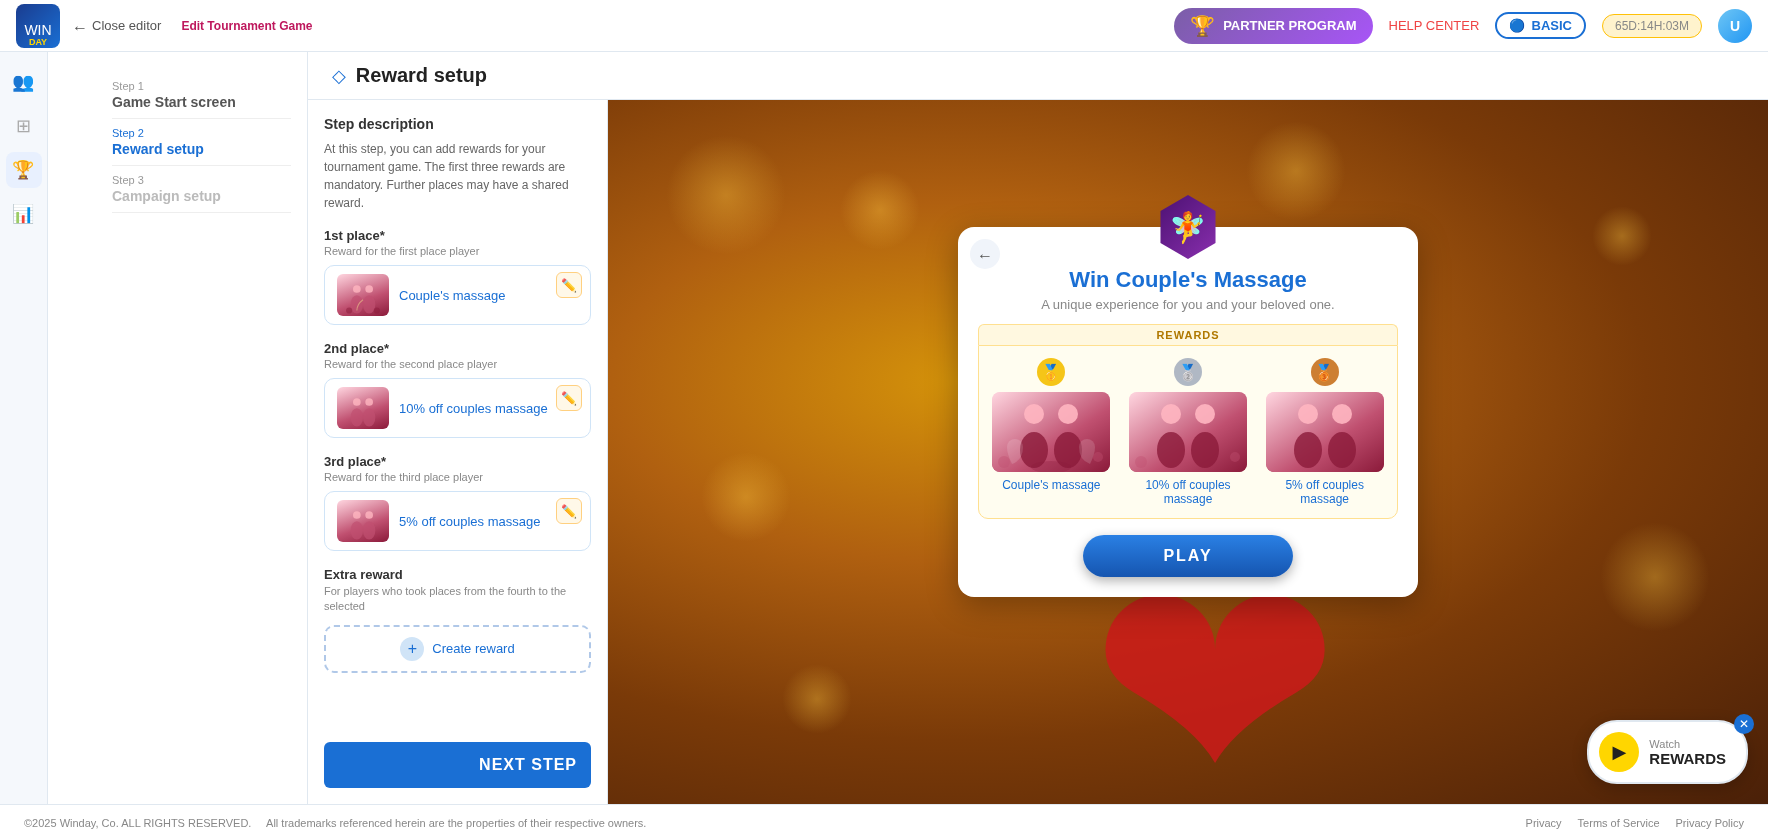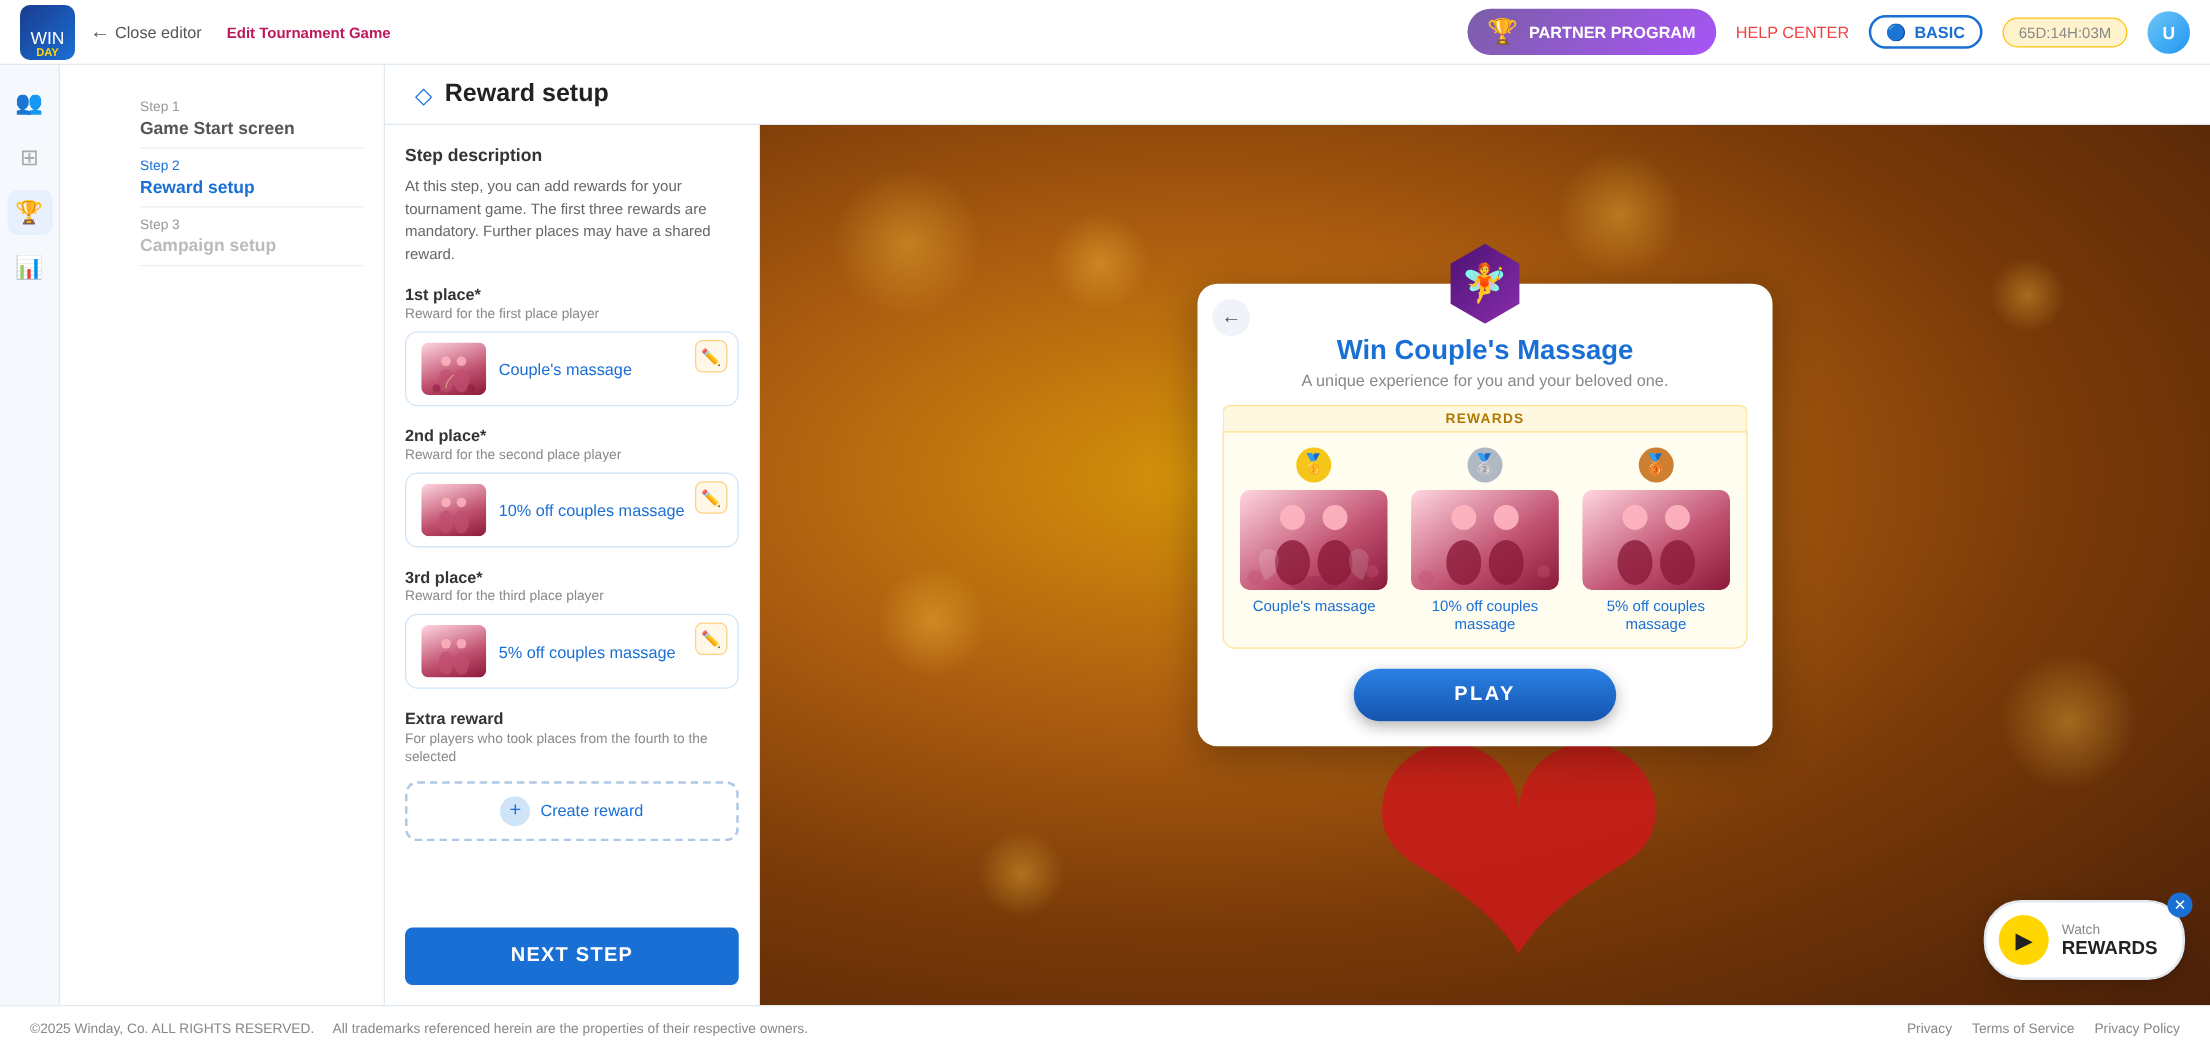--- a/index.html
+++ b/index.html
@@ -134,21 +134,21 @@
     }
     .create-reward-plus {
       width: 24px; height: 24px; border-radius: 50%;
       background: #d0e4f7; display: flex; align-items: center; justify-content: center;
       font-size: 16px; color: #1a6fd4; flex-shrink: 0;
     }
     .next-step-btn {
       background: #1a6fd4; color: #fff; border: none; border-radius: 6px;
       padding: 14px; width: calc(100% - 32px); margin: 0 16px 16px;
       font-size: 16px; font-weight: bold; letter-spacing: 1px; cursor: pointer;
-      text-align: center;
+      text-align: right;
     }
 
     
     .preview-panel {
       flex: 1; background: #e8eef5; position: relative; overflow: hidden;
       display: flex; align-items: center; justify-content: center;
     }
     .preview-bg {
       position: absolute; inset: 0;
       background: radial-gradient(ellipse at 30% 40%, #d4920a 0%, #b06010 30%, #7a3a08 60%, #4a2008 100%);

